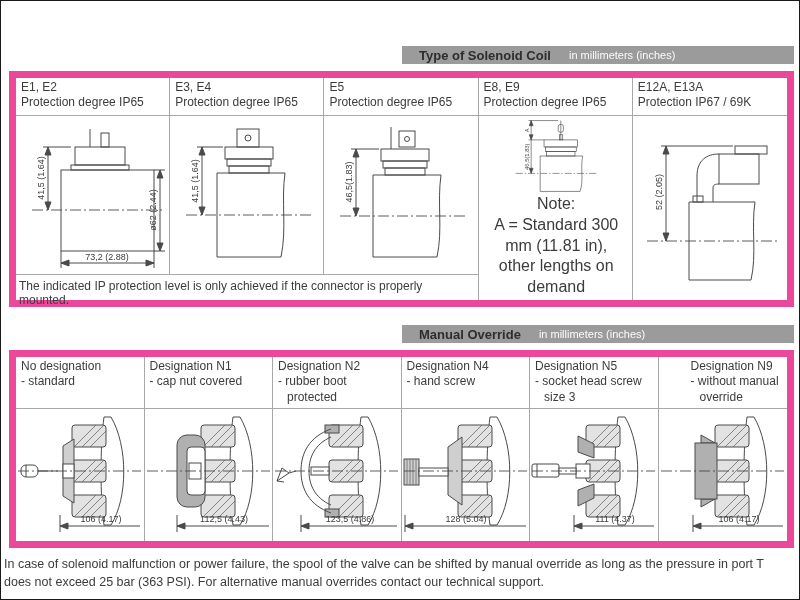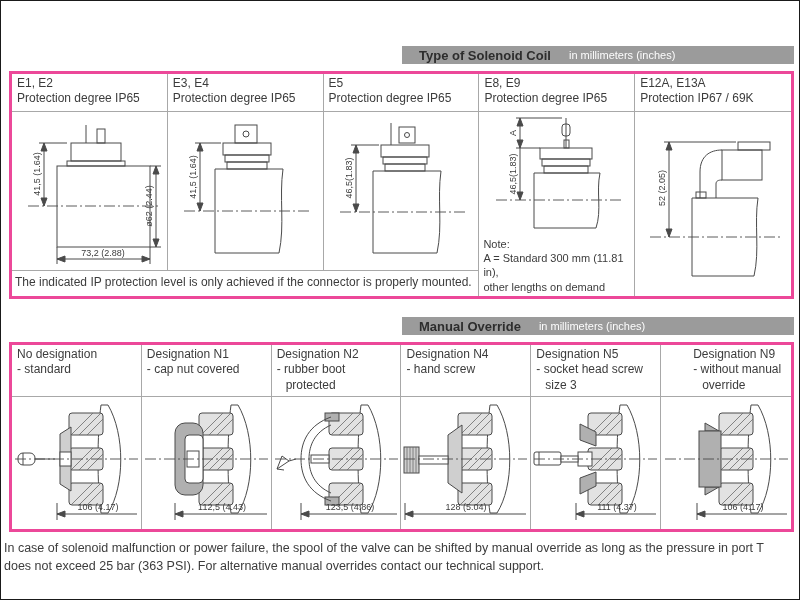--- a/index.html
+++ b/index.html
@@ -14,32 +14,32 @@
     width:375px;height:18px;background:#9b9b9b;
     display:flex;align-items:center;padding-left:17px;white-space:nowrap;
   }
   .bar .t{font-weight:bold;font-size:13px;color:#2d2d2d;}
   .bar .s{font-size:11px;color:#fdfdfd;margin-left:18px;}
   .bar-line{flex:1;border-bottom:2px solid #c9c9c9;height:0;}
   .bar-row.first{margin-top:45px;}
   .bar-row.second{margin-top:18px;}
 
   
-  .tbl{margin:5px 5px 0 8px;border:3px solid #ec4899;display:grid;}
+  .tbl{margin:5px 5px 0 8px;border:7px solid #ec4899;display:grid;}
   .t1{grid-template-columns:repeat(5,1fr);grid-template-rows:38px 158px 26px;}
   .t2{grid-template-columns:repeat(6,1fr);grid-template-rows:52px 132px;}
   .cell{border-right:1px solid #a8a8a8;min-width:0;}
   .cell.last{border-right:none;}
   .hcell{padding:2px 3px 2px 5px;font-size:12px;line-height:1.28;border-bottom:1px solid #a8a8a8;}
   .dcell{display:flex;justify-content:center;align-items:center;overflow:hidden;}
   .dcell.colflex{flex-direction:column;align-items:center;justify-content:flex-start;padding-top:2px;}
   .span23{grid-row:2 / span 2;}
   .foot1{grid-column:1 / span 3;grid-row:3;border-top:1px solid #a8a8a8;border-right:1px solid #a8a8a8;
          font-size:12px;padding:4px 4px 2px 3px;}
-  .note{font-size:11px;line-height:1.3;align-self:stretch;padding:0 2px 2px 4px;margin-top:auto;}
+  .note{font-size:16px;line-height:1.3;align-self:stretch;padding:0 2px 2px 4px;margin-top:auto;text-align:center;}
   .desc2{padding-left:9px;}
 
   
   svg{display:block;}
   svg text{font-size:9px;fill:#3c3c3c;stroke:none;}
   .ln{stroke:#4a4a4a;stroke-width:1;fill:none;}
   .fl{stroke:#4a4a4a;stroke-width:1;fill:#4a4a4a;}
   .cl{stroke:#4a4a4a;stroke-width:0.9;fill:none;stroke-dasharray:11 3 2 3;}
   .gry{stroke:#4a4a4a;stroke-width:1;fill:#b0b0b0;}
   .lgry{stroke:#4a4a4a;stroke-width:1;fill:#cfcfcf;}

